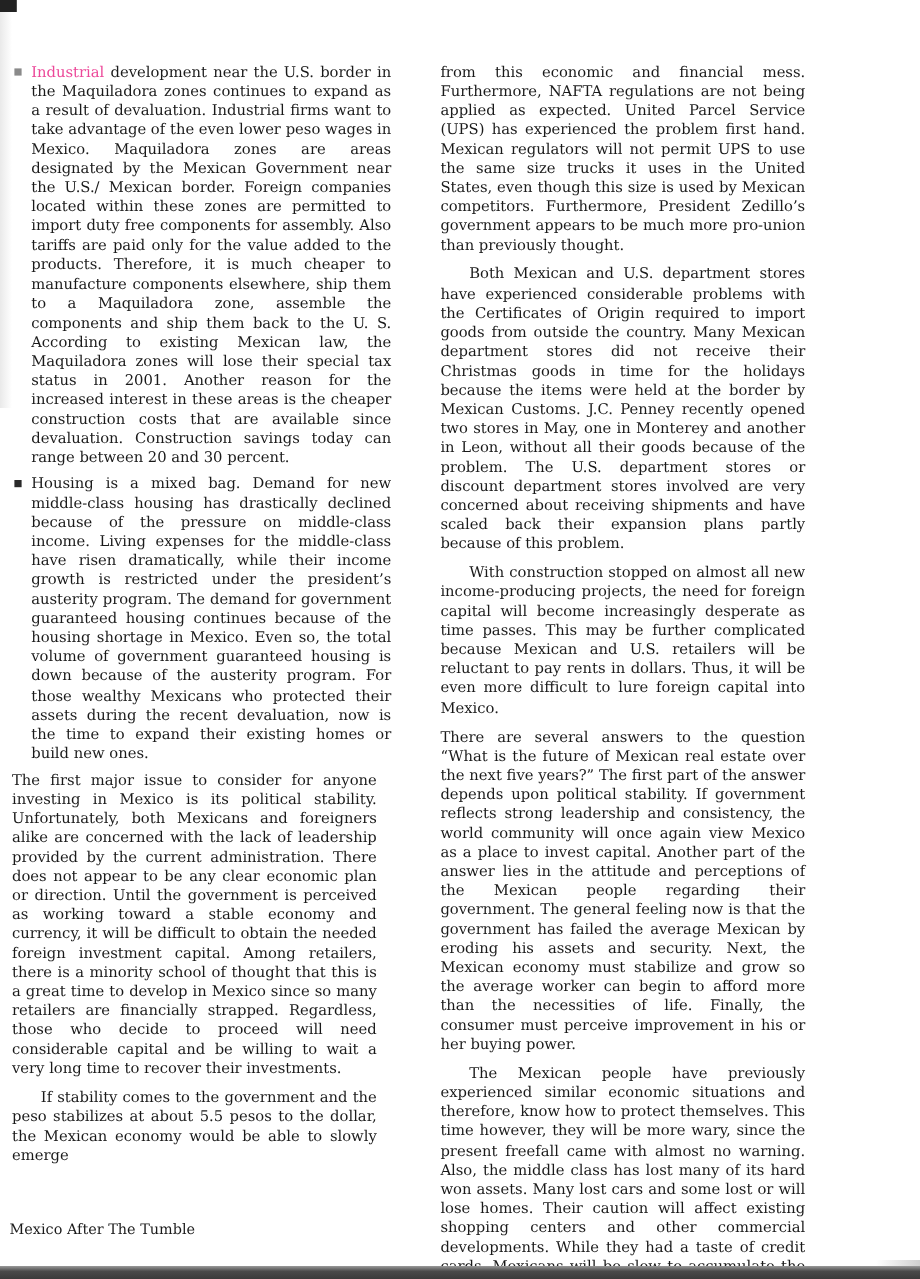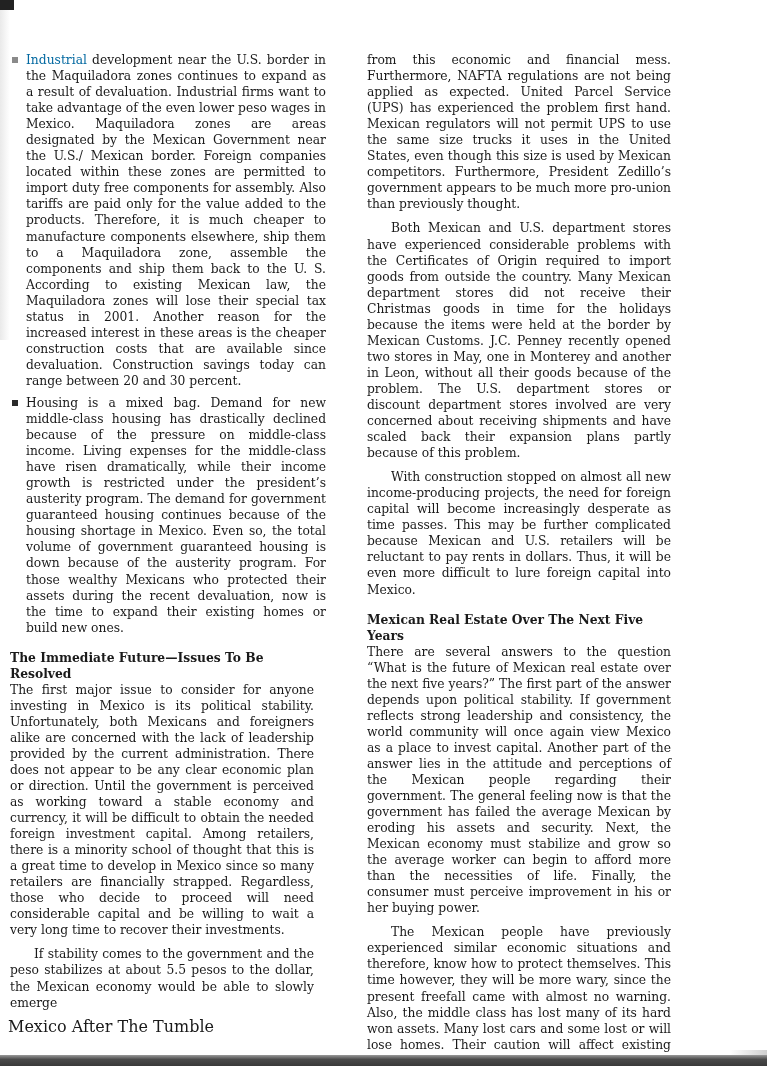--- a/index.html
+++ b/index.html
@@ -9,25 +9,25 @@
   }
   .corner-mark { position: absolute; left: 0; top: 0; width: 14px; height: 10px; background: #222; }
   .edge-shadow { position: absolute; left: 0; top: 10px; width: 10px; height: 330px;
     background: linear-gradient(to right, #e4e4e4, #ffffff); opacity: 0.8; }
   .column { position: absolute; top: 52px; font-size: 12.3px; line-height: 16.05px; text-align: justify; }
   .col-left { left: 10px; width: 316px; }
   .col-right { left: 367px; width: 316px; }
   .bullet { position: relative; padding-left: 16px; margin: 0 0 6px 0; }
   .bullet .sq { position: absolute; left: 2px; top: 5px; width: 6px; height: 6px; background: #2a2a2a; }
   .bullet .sq.faded { background: #8a8a8a; }
-  .faded-text { color: #0369a1; }
+  .faded-text { color: #ec4899; }
   p { margin: 0 12px 8px 0; }
   .indent { text-indent: 24px; }
   h2 { font-size: 12.3px; font-weight: bold; margin: 14px 0 0 0; line-height: 16px; text-align: left; }
-  .footer-title { position: absolute; left: 8px; top: 1017px; font-size: 16px; }
+  .footer-title { position: absolute; left: 8px; top: 1017px; font-size: 12px; }
   .footer-page { position: absolute; left: 640px; top: 1057px; font-size: 12.5px; font-weight: bold; }
   .bottom-bar { position: absolute; left: 0; top: 1055px; width: 767px; height: 11px;
     background: linear-gradient(to bottom, #9a9a9a, #4a4a4a 40%, #3a3a3a); }
   .bottom-bar-fade { position: absolute; left: 730px; top: 1050px; width: 37px; height: 6px;
     background: linear-gradient(to right, transparent, #cfcfcf); }
 </style>
 </head>
 <body>
 
 <div class="corner-mark"></div>
@@ -35,30 +35,28 @@
 
 <div class="column col-left">
   <div class="bullet">
     <span class="sq faded"></span>
     <span class="faded-text">Industrial</span><span> development near the U.S. border in the Maquiladora zones continues to expand as a result of devaluation. Industrial firms want to take advantage of the even lower peso wages in Mexico. Maquiladora zones are areas designated by the Mexican Government near the U.S./ Mexican border. Foreign companies located within these zones are permitted to import duty free components for assembly. Also tariffs are paid only for the value added to the products. Therefore, it is much cheaper to manufacture components elsewhere, ship them to a Maquiladora zone, assemble the components and ship them back to the U. S. According to existing Mexican law, the Maquiladora zones will lose their special tax status in 2001. Another reason for the increased interest in these areas is the cheaper construction costs that are available since devaluation. Construction savings today can range between 20 and 30 percent.</span>
   </div>
   <div class="bullet">
     <span class="sq"></span>
     <span>Housing is a mixed bag. Demand for new middle-class housing has drastically declined because of the pressure on middle-class income. Living expenses for the middle-class have risen dramatically, while their income growth is restricted under the president’s austerity program. The demand for government guaranteed housing continues because of the housing shortage in Mexico. Even so, the total volume of government guaranteed housing is down because of the austerity program. For those wealthy Mexicans who protected their assets during the recent devaluation, now is the time to expand their existing homes or build new ones.</span>
   </div>
-  <h2>The Immediate Future—Issues To Be Resolved</h2>
   <p>The first major issue to consider for anyone investing in Mexico is its political stability. Unfortunately, both Mexicans and foreigners alike are concerned with the lack of leadership provided by the current administration. There does not appear to be any clear economic plan or direction. Until the government is perceived as working toward a stable economy and currency, it will be difficult to obtain the needed foreign investment capital. Among retailers, there is a minority school of thought that this is a great time to develop in Mexico since so many retailers are financially strapped. Regardless, those who decide to proceed will need considerable capital and be willing to wait a very long time to recover their investments.</p>
   <p class="indent">If stability comes to the government and the peso stabilizes at about 5.5 pesos to the dollar, the Mexican economy would be able to slowly emerge</p>
 </div>
 
 <div class="column col-right">
   <p>from this economic and financial mess. Furthermore, NAFTA regulations are not being applied as expected. United Parcel Service (UPS) has experienced the problem first hand. Mexican regulators will not permit UPS to use the same size trucks it uses in the United States, even though this size is used by Mexican competitors. Furthermore, President Zedillo’s government appears to be much more pro-union than previously thought.</p>
   <p class="indent">Both Mexican and U.S. department stores have experienced considerable problems with the Certificates of Origin required to import goods from outside the country. Many Mexican department stores did not receive their Christmas goods in time for the holidays because the items were held at the border by Mexican Customs. J.C. Penney recently opened two stores in May, one in Monterey and another in Leon, without all their goods because of the problem. The U.S. department stores or discount department stores involved are very concerned about receiving shipments and have scaled back their expansion plans partly because of this problem.</p>
   <p class="indent">With construction stopped on almost all new income-producing projects, the need for foreign capital will become increasingly desperate as time passes. This may be further complicated because Mexican and U.S. retailers will be reluctant to pay rents in dollars. Thus, it will be even more difficult to lure foreign capital into Mexico.</p>
-  <h2>Mexican Real Estate Over The Next Five Years</h2>
   <p>There are several answers to the question “What is the future of Mexican real estate over the next five years?” The first part of the answer depends upon political stability. If government reflects strong leadership and consistency, the world community will once again view Mexico as a place to invest capital. Another part of the answer lies in the attitude and perceptions of the Mexican people regarding their government. The general feeling now is that the government has failed the average Mexican by eroding his assets and security. Next, the Mexican economy must stabilize and grow so the average worker can begin to afford more than the necessities of life. Finally, the consumer must perceive improvement in his or her buying power.</p>
   <p class="indent">The Mexican people have previously experienced similar economic situations and therefore, know how to protect themselves. This time however, they will be more wary, since the present freefall came with almost no warning. Also, the middle class has lost many of its hard won assets. Many lost cars and some lost or will lose homes. Their caution will affect existing shopping centers and other commercial developments. While they had a taste of credit cards, Mexicans will be slow to accumulate the large debt which existed in 1994. The value of existing shopping centers and retailers will</p>
 </div>
 
 <div class="footer-title">Mexico After The Tumble</div>
 <div class="footer-page">31</div>
 
 <div class="bottom-bar-fade"></div>
 <div class="bottom-bar"></div>
 

